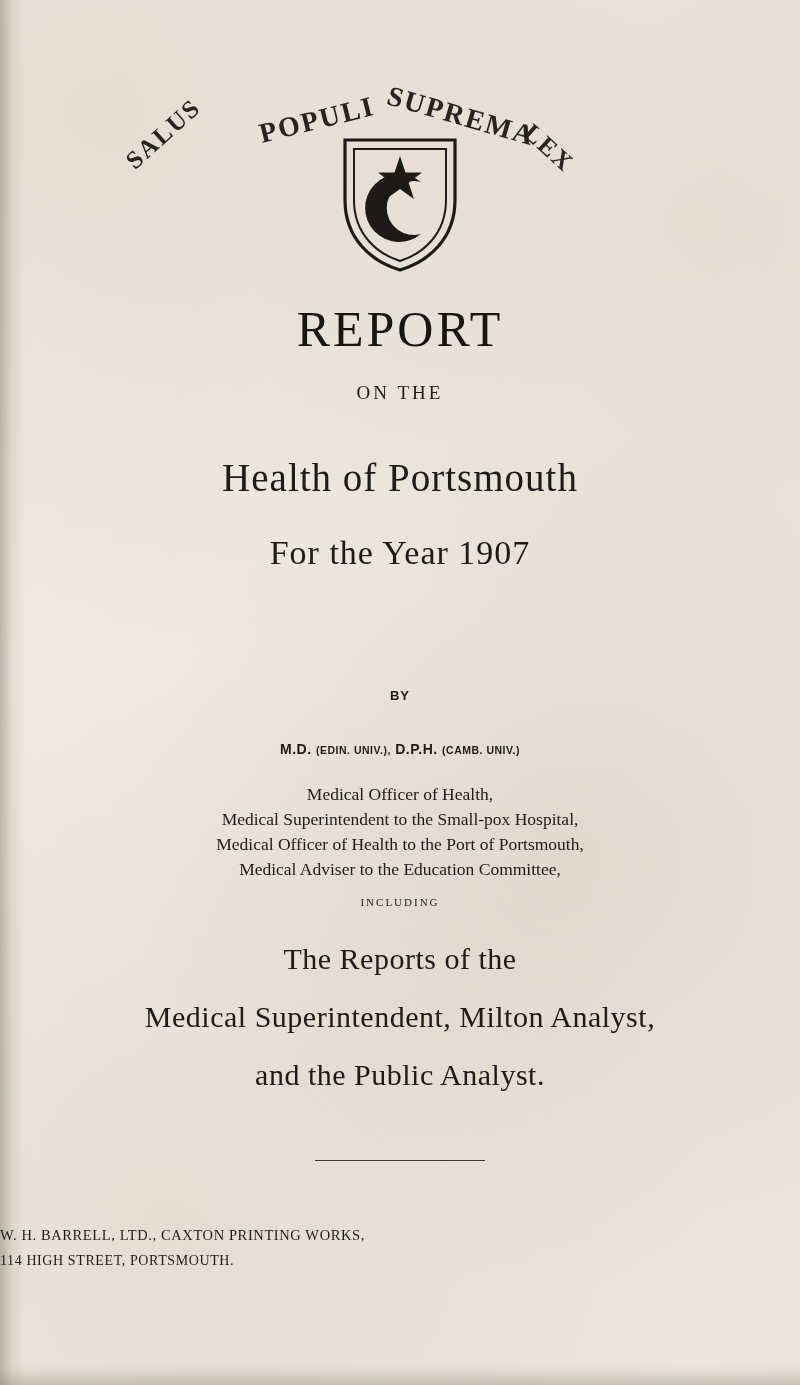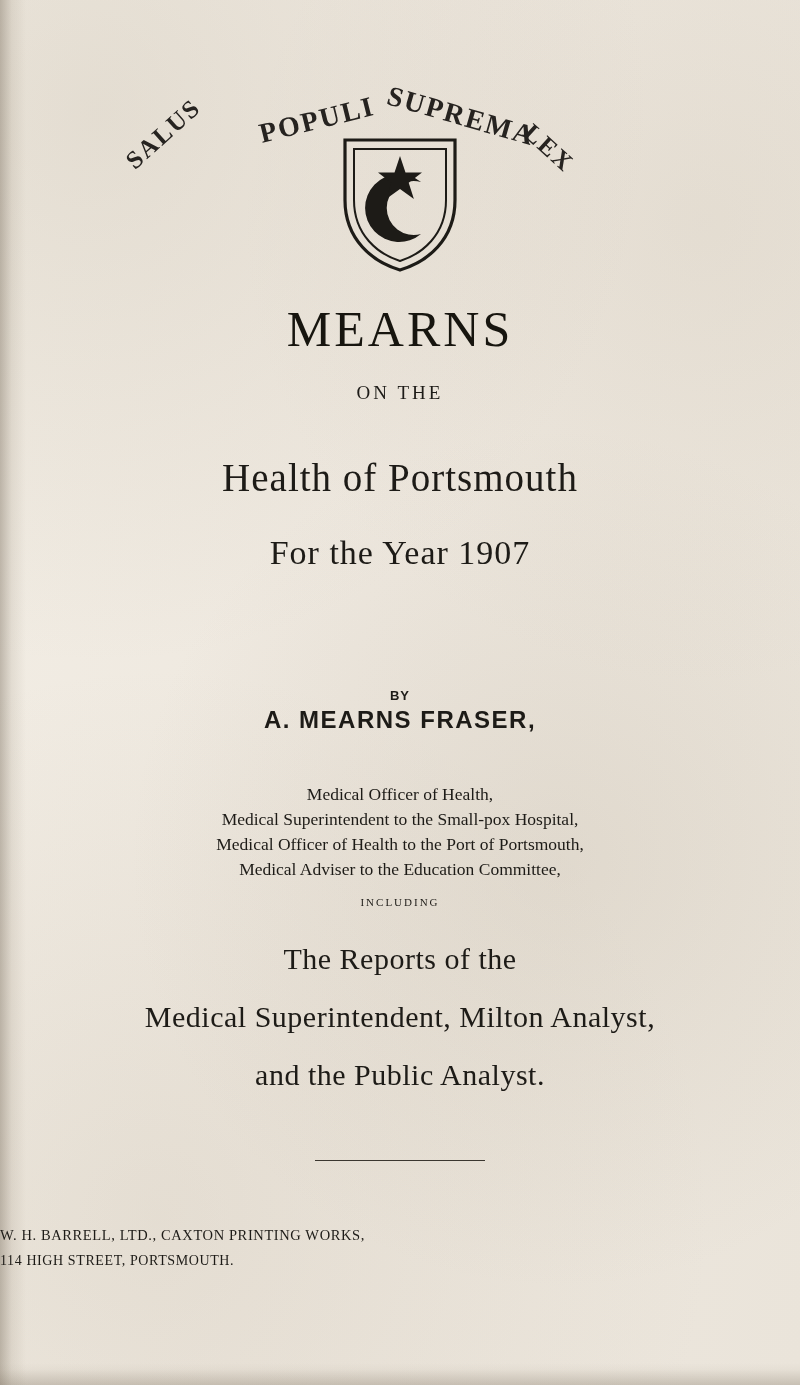--- a/index.html
+++ b/index.html
@@ -245,27 +245,32 @@
         <path d="M20 6 L130 6 L130 66 C130 106 102 128 75 136 C48 128 20 106 20 66 Z" fill="none" stroke="#1d1b17" stroke-width="3.2"></path>
         <path d="M29 15 L121 15 L121 66 C121 101 97 120 75 127 C53 120 29 101 29 66 Z" fill="none" stroke="#1d1b17" stroke-width="2"></path>
 
         <path d="M96 48 A34 34 0 1 0 96 100 A27 27 0 1 1 96 48 Z" fill="#1d1b17"></path>
 
         <path d="M75 22 L80.5 38.5 L97 38.5 L83.7 48.7 L88.9 65 L75 55 L61.1 65 L66.3 48.7 L53 38.5 L69.5 38.5 Z" fill="#1d1b17"></path>
       </svg>
     </div>
   </div>
 
-  <div class="title-report">MEARNS</div>
+  <div class="title-report">REPORT</div>
   <div class="title-onthe">ON THE</div>
   <div class="title-health">Health of Portsmouth</div>
   <div class="title-year">For the Year 1907</div>
 
   <div class="by-label">BY</div>
-  <div class="author-name">A. MEARNS FRASER,</div>
+  <div class="author-quals">
+    <span>M.D.</span>
+    <span class="small">(EDIN. UNIV.),</span>
+    <span>D.P.H.</span>
+    <span class="small">(CAMB. UNIV.)</span>
+  </div>
 
   <div class="roles">
     <div>Medical Officer of Health,</div>
     <div>Medical Superintendent to the Small-pox Hospital,</div>
     <div>Medical Officer of Health to the Port of Portsmouth,</div>
     <div>Medical Adviser to the Education Committee,</div>
   </div>
 
   <div class="including">INCLUDING</div>
 

